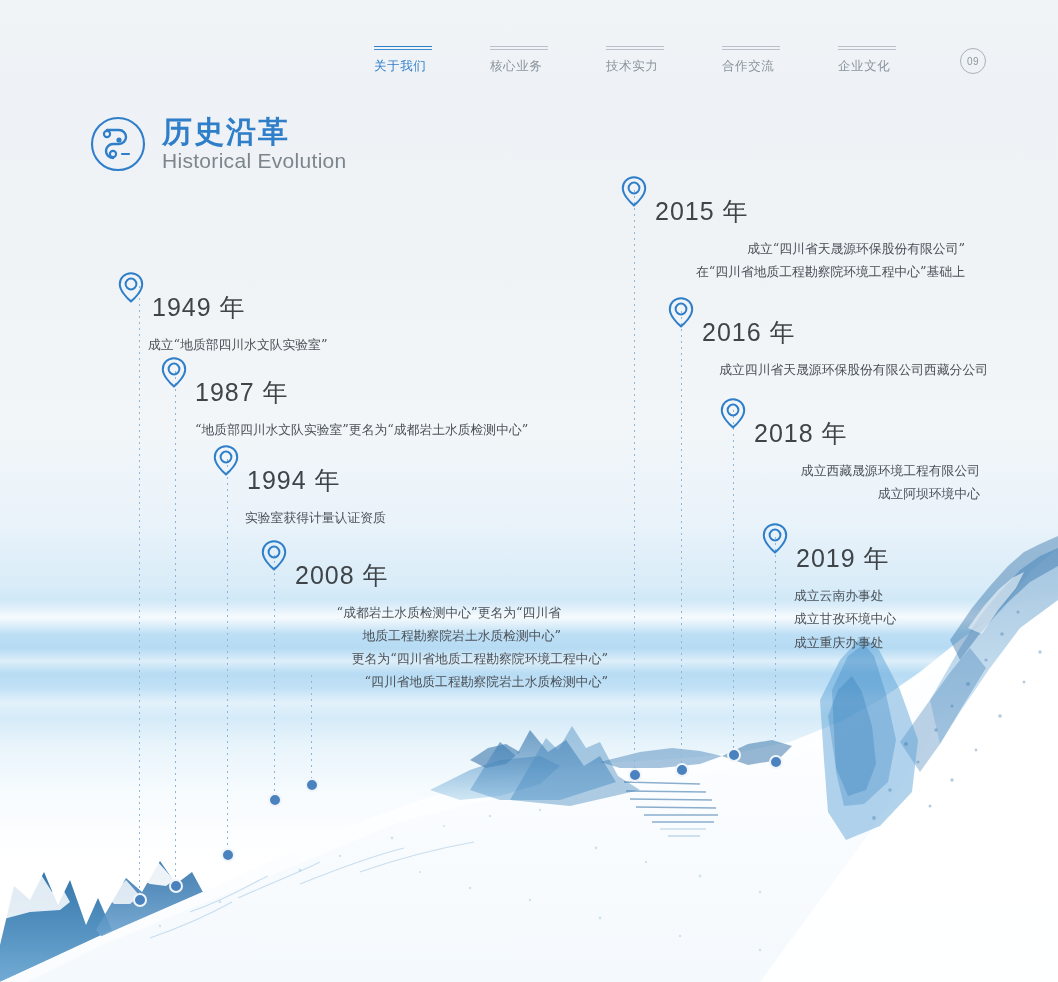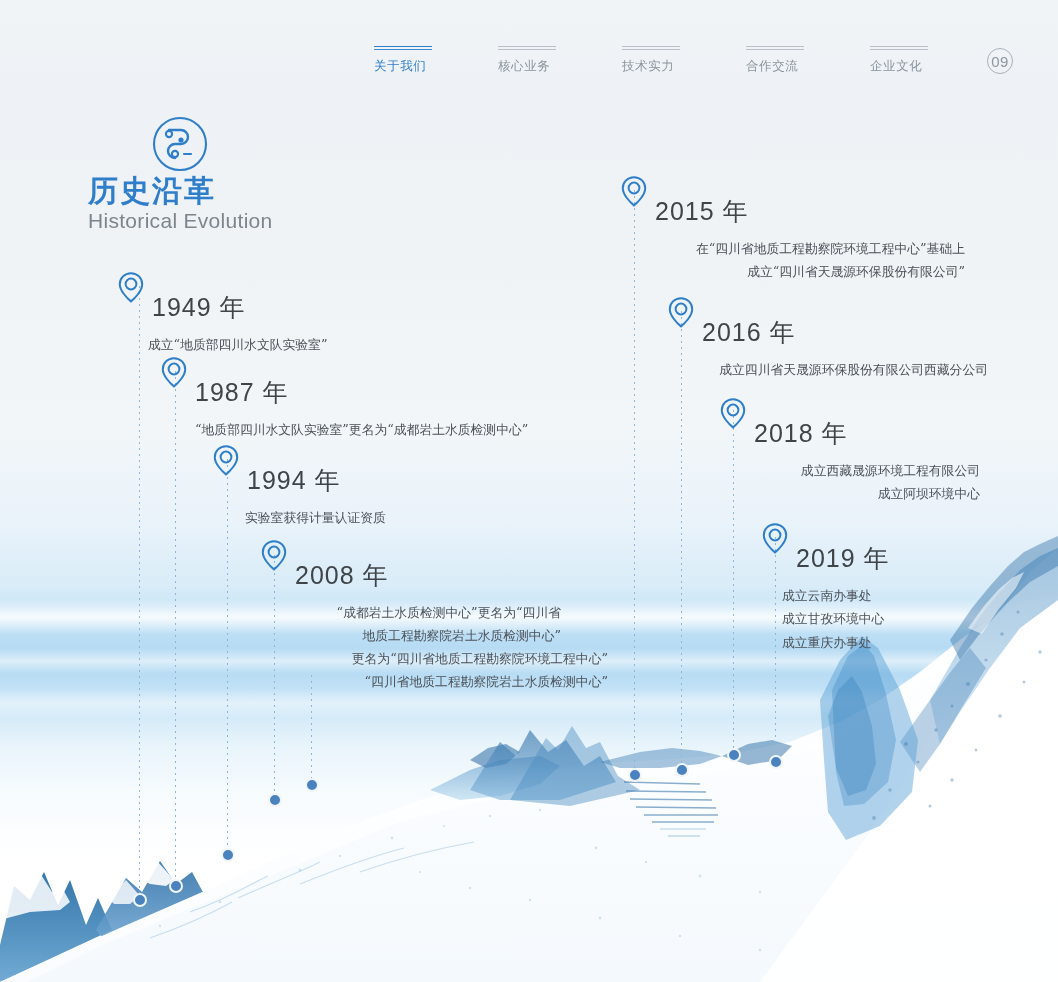--- a/index.html
+++ b/index.html
@@ -36,42 +36,41 @@
     background:linear-gradient(to bottom, rgba(255,255,255,0), rgba(255,255,255,.85), rgba(255,255,255,0));
     pointer-events:none;
   }
   .cb1{ top:600px; height:34px; }
   .cb2{ top:648px; height:26px; opacity:.7;}
   .cb3{ top:688px; height:30px; opacity:.55;}
 
   
   .nav {
     position:absolute; z-index:40; top:46px; left:374px;
-    display:flex; align-items:flex-start; gap:12px;
+    display:flex; align-items:flex-start; gap:4px;
   }
   .nav-item { position:relative; margin-right:54px; cursor:pointer; }
   .nav-rule {
     width:58px; height:0; border-top:1.6px solid #b9c0c7;
     border-bottom:1.6px solid #b9c0c7; height:4px; margin-bottom:8px;
   }
   .nav-item.active .nav-rule { border-top-color:#2f7ec9; border-bottom-color:#3f8bd4; width:58px; }
   .nav-label { font-size:12.5px; color:#8b949d; letter-spacing:.6px; white-space:nowrap; }
   .nav-item.active .nav-label { color:#2f7ec9; }
 
   .page-badge {
     position:absolute; z-index:40; top:48px; left:960px;
     width:26px; height:26px; border-radius:50%;
     border:1px solid #a9b2ba; color:#8e979f;
-    font-size:15px; display:flex; align-items:center; justify-content:center;
+    font-size:10px; display:flex; align-items:center; justify-content:center;
     letter-spacing:.4px;
-    margin-left:27px;
-  }
-
-  
-  .title-wrap { position:absolute; z-index:40; top:114px; left:88px; display:flex; align-items:center; flex-direction:column;}
+  }
+
+  
+  .title-wrap { position:absolute; z-index:40; top:114px; left:88px; display:flex; align-items:center; gap:14px;}
   .logo-mark { width:60px; height:60px; flex:0 0 60px; }
   .title-text .cn {
     font-size:30px; font-weight:bold; color:#2f7ec9; letter-spacing:2px; line-height:1.12;
     font-family:"DejaVu Sans","Liberation Sans",sans-serif;
   }
   .title-text .en {
     font-size:21px; color:#7d858c; letter-spacing:.3px; margin-top:1px;
     font-family:"Liberation Sans",sans-serif;
   }
 
@@ -352,22 +351,22 @@
 
 <div class="tl" style="top:154px; left:621px;">
   <div class="tl-head">
     <svg class="pin" viewBox="0 0 26 32">
       <path d="M13 2.2 C6.6 2.2 1.8 7.1 1.8 13.2 C1.8 19.6 9 27.2 13 30.4 C17 27.2 24.2 19.6 24.2 13.2 C24.2 7.1 19.4 2.2 13 2.2 Z" fill="none" stroke="#2f7ec9" stroke-width="2"></path>
       <circle cx="13" cy="13" r="5.4" fill="none" stroke="#2f7ec9" stroke-width="2"></circle>
     </svg>
     <span class="year">2015 年</span>
   </div>
   <div class="desc right" style="width:344px; margin-left:0;">
+    <div>成立“四川省天晟源环保股份有限公司”</div>
     <div>在“四川省地质工程勘察院环境工程中心”基础上</div>
-    <div>成立“四川省天晟源环保股份有限公司”</div>
   </div>
 </div>
 
 <div class="tl" style="top:275px; left:668px;">
   <div class="tl-head">
     <svg class="pin" viewBox="0 0 26 32">
       <path d="M13 2.2 C6.6 2.2 1.8 7.1 1.8 13.2 C1.8 19.6 9 27.2 13 30.4 C17 27.2 24.2 19.6 24.2 13.2 C24.2 7.1 19.4 2.2 13 2.2 Z" fill="none" stroke="#2f7ec9" stroke-width="2"></path>
       <circle cx="13" cy="13" r="5.4" fill="none" stroke="#2f7ec9" stroke-width="2"></circle>
     </svg>
     <span class="year">2016 年</span>
@@ -390,18 +389,18 @@
 </div>
 
 <div class="tl" style="top:501px; left:762px;">
   <div class="tl-head">
     <svg class="pin" viewBox="0 0 26 32">
       <path d="M13 2.2 C6.6 2.2 1.8 7.1 1.8 13.2 C1.8 19.6 9 27.2 13 30.4 C17 27.2 24.2 19.6 24.2 13.2 C24.2 7.1 19.4 2.2 13 2.2 Z" fill="none" stroke="#2f7ec9" stroke-width="2"></path>
       <circle cx="13" cy="13" r="5.4" fill="none" stroke="#2f7ec9" stroke-width="2"></circle>
     </svg>
     <span class="year">2019 年</span>
   </div>
-  <div class="desc" style="margin-left:20px;">
+  <div class="desc" style="margin-left:32px;">
     <div>成立云南办事处</div>
     <div>成立甘孜环境中心</div>
     <div>成立重庆办事处</div>
   </div>
 </div>
 
 </body></html>

